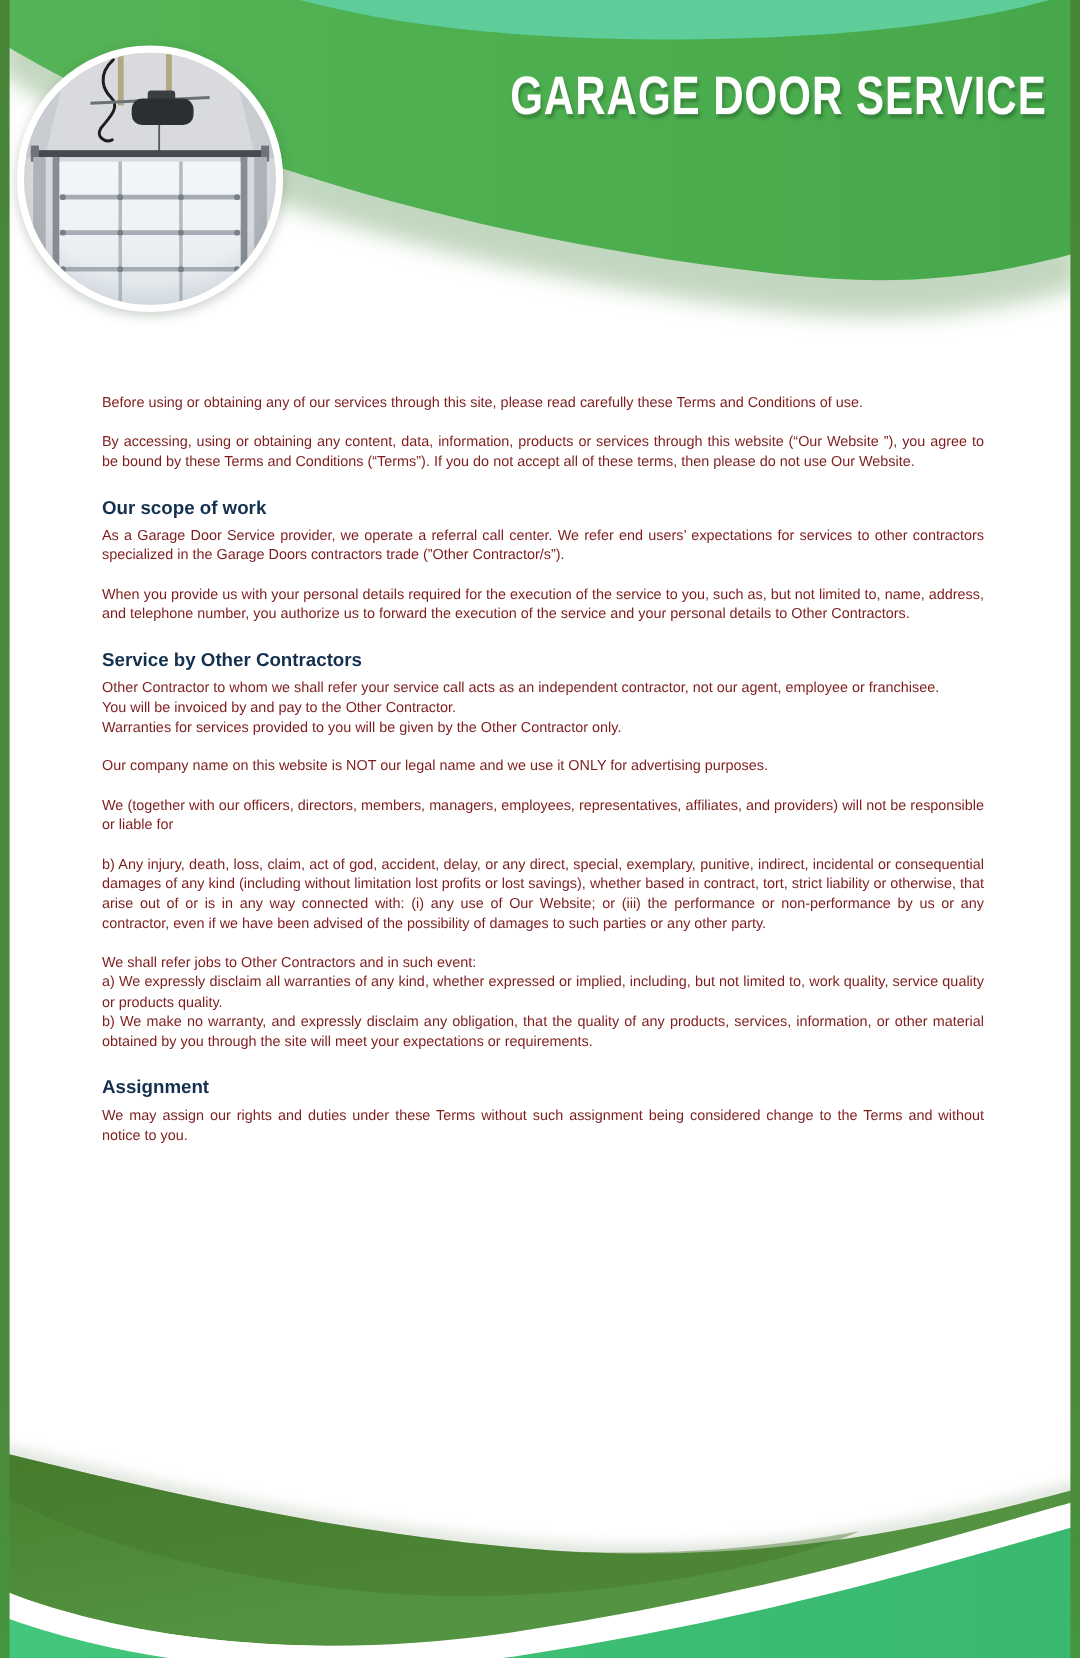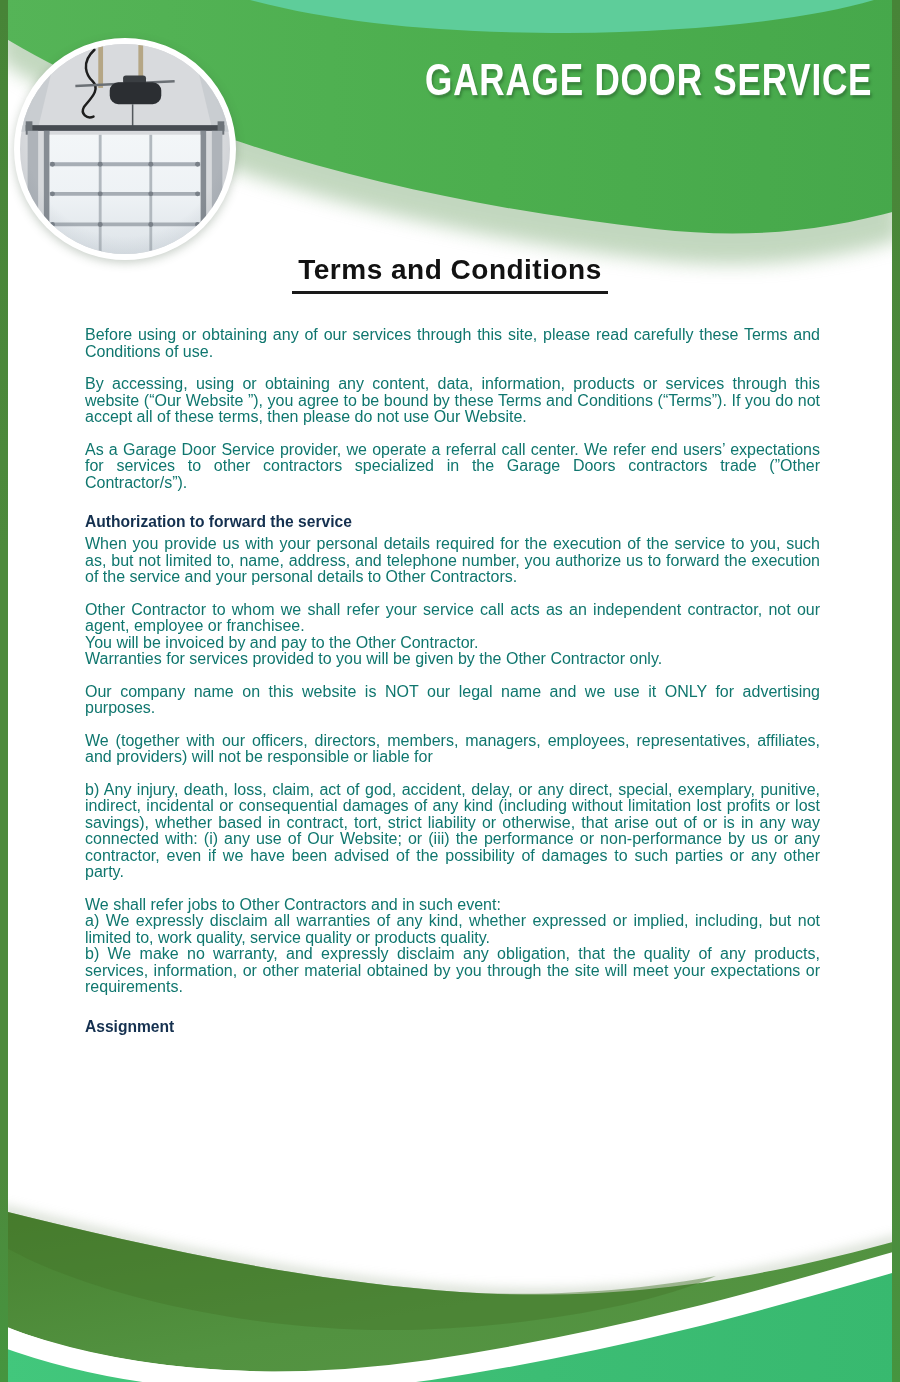--- a/index.html
+++ b/index.html
@@ -31,21 +31,21 @@
   }
   
   .terms-title{position:absolute;top:250px;left:0;width:100%;text-align:center;z-index:2;margin:0;}
   .terms-title span{
     display:inline-block;font-size:28px;font-weight:bold;color:#121212;
     letter-spacing:.5px;border-bottom:3px solid #1a1a1a;padding:0 6px 5px 6px;
   }
   
   .content{position:absolute;left:85px;top:327px;width:735px;z-index:2;}
   .content p{
-    margin:0 0 16px 0;font-size:16px;line-height:16.5px;color:#0f766e;
+    margin:0 0 16px 0;font-size:12px;line-height:16.5px;color:#7f1d1d;
     text-align:justify;white-space:pre-line;
   }
   .content h3{
     margin:22px 0 6px 0;font-size:15.6px;line-height:17px;font-weight:bold;color:#14304f;
   }
 </style>
 </head>
 <body>
 
 <div class="page">
@@ -128,46 +128,45 @@
           <circle cx="186" cy="189" r="2.6"></circle>
       </g>
       <rect x="0" y="0" width="220" height="220" fill="url(#vig)"></rect>
     </svg>
   </div>
 
   <div class="brand">
     <span class="brand-text">GARAGE DOOR SERVICE</span>
   </div>
 
-  <h1 class="terms-title">
-    <span>Terms and Conditions</span>
-  </h1>
 
   <main class="content">
     <p>Before using or obtaining any of our services through this site, please read carefully these Terms and Conditions of use.</p>
     <p>By accessing, using or obtaining any content, data, information, products or services through this website (“Our Website ”), you agree to be bound by these Terms and Conditions (“Terms”). If you do not accept all of these terms, then please do not use Our Website.</p>
 
+    <h3>Our scope of work</h3>
     <p>As a Garage Door Service provider, we operate a referral call center. We refer end users’ expectations for services to other contractors specialized in the Garage Doors contractors trade (”Other Contractor/s”).</p>
 
-    <h3>Authorization to forward the service</h3>
     <p>When you provide us with your personal details required for the execution of the service to you, such as, but not limited to, name, address, and telephone number, you authorize us to forward the execution of the service and your personal details to Other Contractors.</p>
 
+    <h3>Service by Other Contractors</h3>
     <p>Other Contractor to whom we shall refer your service call acts as an independent contractor, not our agent, employee or franchisee.
 You will be invoiced by and pay to the Other Contractor.
 Warranties for services provided to you will be given by the Other Contractor only.</p>
     <p>Our company name on this website is NOT our legal name and we use it ONLY for advertising purposes.</p>
 
     <p>We (together with our officers, directors, members, managers, employees, representatives, affiliates, and providers) will not be responsible or liable for</p>
     <p>b) Any injury, death, loss, claim, act of god, accident, delay, or any direct, special, exemplary, punitive, indirect, incidental or consequential damages of any kind (including without limitation lost profits or lost savings), whether based in contract, tort, strict liability or otherwise, that arise out of or is in any way connected with: (i) any use of Our Website; or (iii) the performance or non-performance by us or any contractor, even if we have been advised of the possibility of damages to such parties or any other party.</p>
 
     <p>We shall refer jobs to Other Contractors and in such event:
 a) We expressly disclaim all warranties of any kind, whether expressed or implied, including, but not limited to, work quality, service quality or products quality.
 b) We make no warranty, and expressly disclaim any obligation, that the quality of any products, services, information, or other material obtained by you through the site will meet your expectations or requirements.</p>
 
     <h3>Assignment</h3>
+    <p>We may assign our rights and duties under these Terms without such assignment being considered change to the Terms and without notice to you.</p>
   </main>
 
   <svg class="footer-svg" width="900" height="202" viewBox="0 0 900 202">
     <defs>
       <linearGradient id="gOlive" x1="0" y1="0" x2="1" y2="1">
         <stop offset="0" stop-color="#48802f"></stop>
         <stop offset="0.55" stop-color="#529240"></stop>
         <stop offset="1" stop-color="#579544"></stop>
       </linearGradient>
       <linearGradient id="gEmerald" x1="0" y1="0" x2="1" y2="0">

